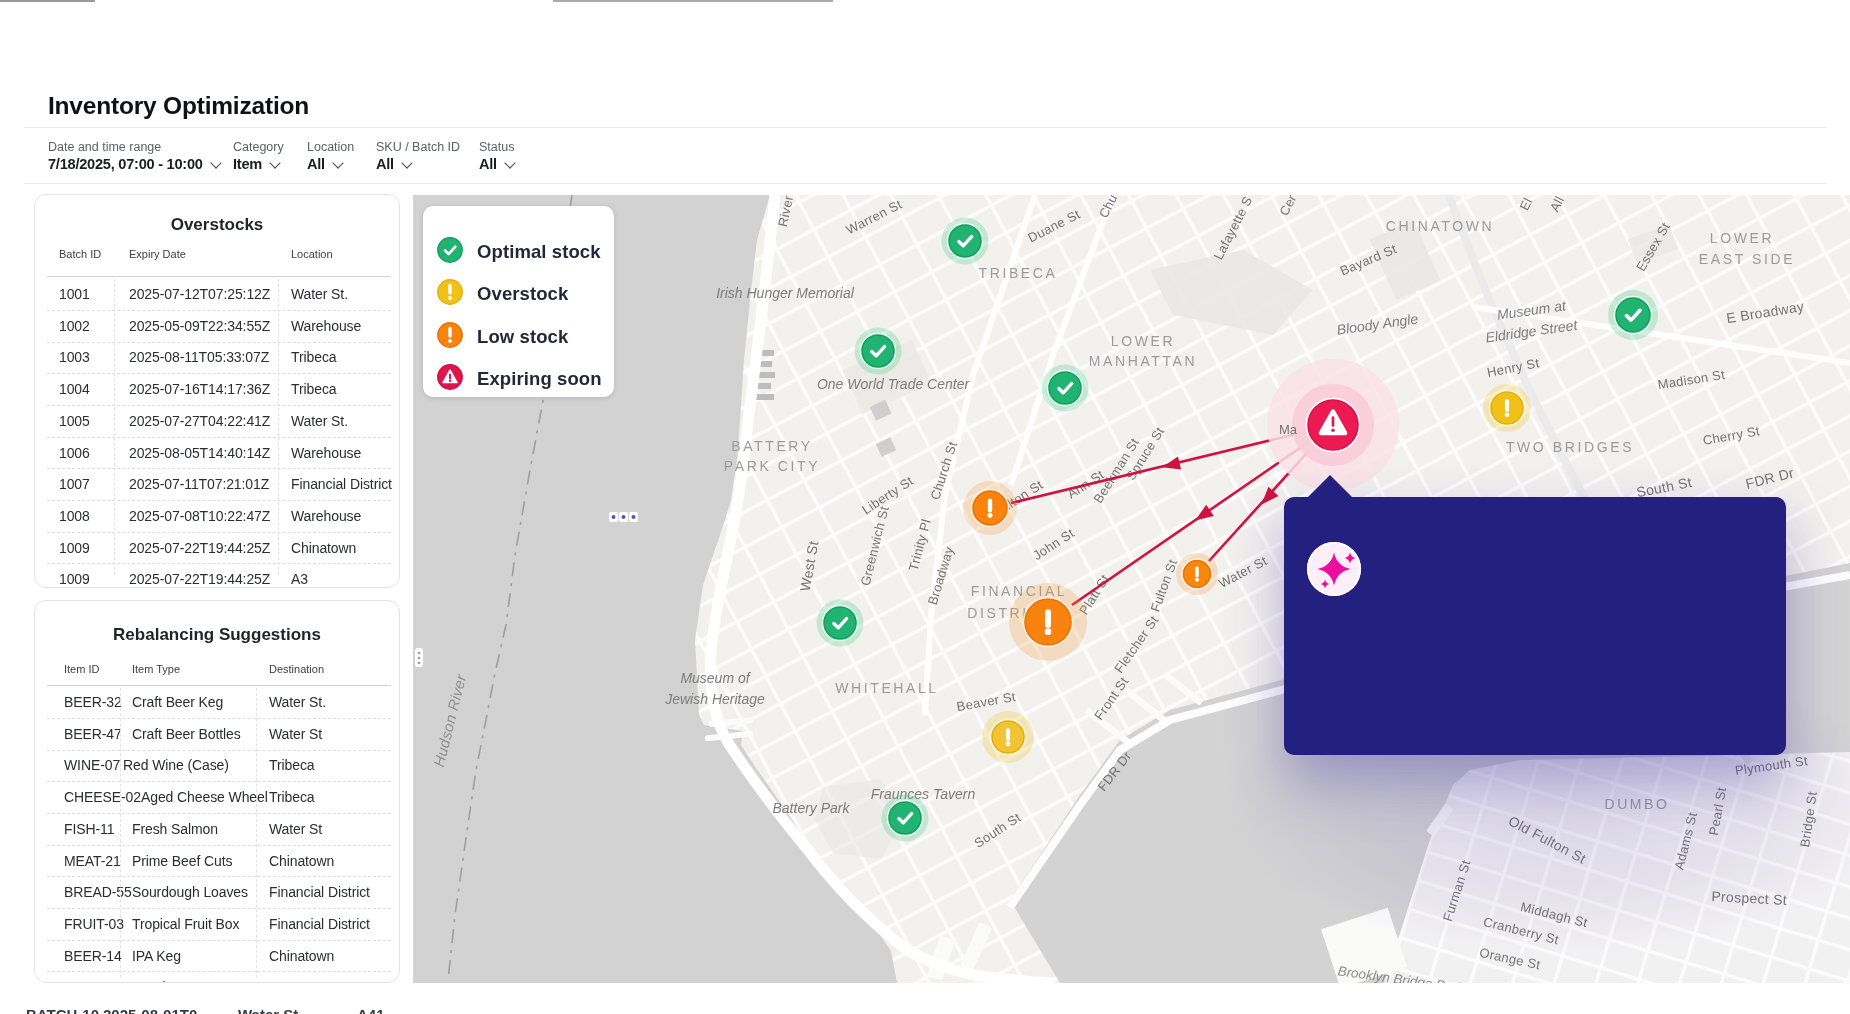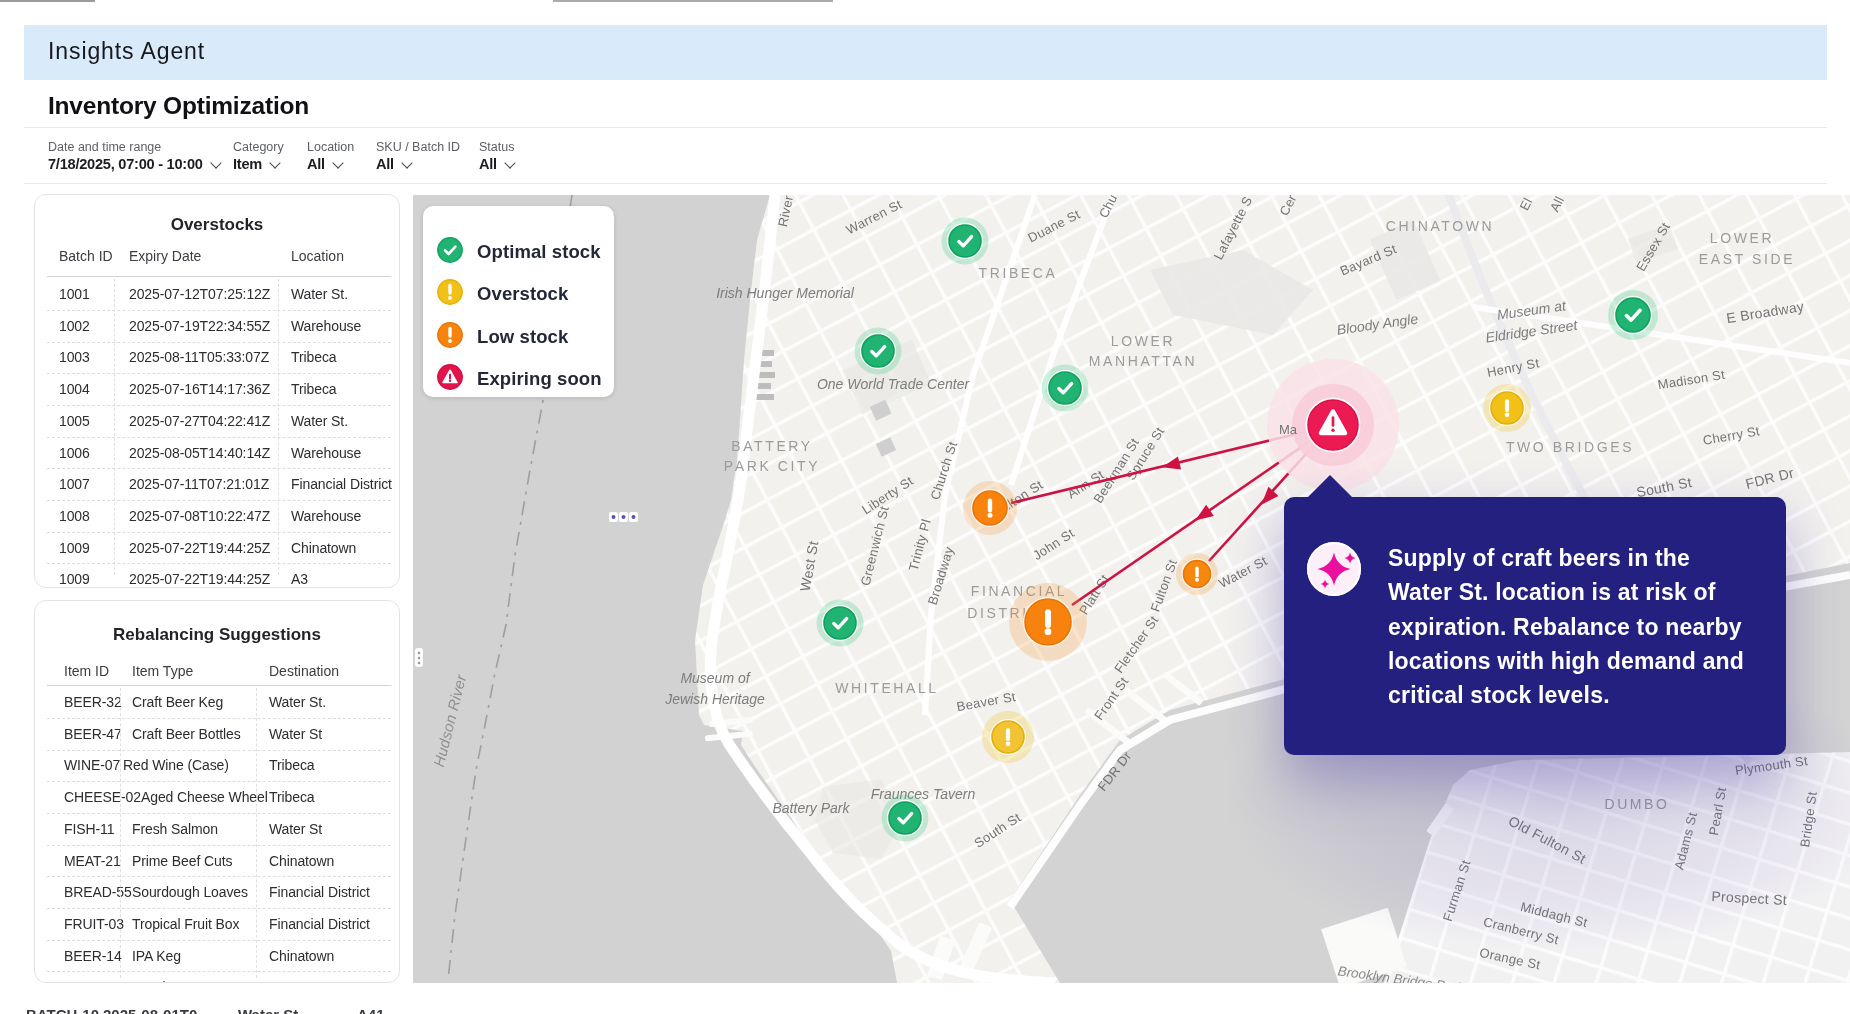--- a/index.html
+++ b/index.html
@@ -14,21 +14,21 @@
   .hr1 { position:absolute; left:24px; top:127px; width:1803px; height:1px; background:#e9e9e9; }
   .hr2 { position:absolute; left:24px; top:183px; width:1803px; height:1px; background:#e9e9e9; }
 
   .flabel { position:absolute; font-size:12.5px; color:#5c5f66; }
   .fval { position:absolute; font-size:14.6px; font-weight:700; color:#1c1d21; letter-spacing:-0.25px; white-space:nowrap; }
   .chev { display:inline-block; width:8px; height:8px; border-right:1.8px solid #46484e; border-bottom:1.8px solid #46484e; transform:rotate(45deg); margin-left:9px; vertical-align:2.5px; }
 
   
   .card { position:absolute; background:#fff; border:1px solid #e3e3e5; border-radius:12px; overflow:hidden; }
   .card .title { position:absolute; left:0; width:100%; text-align:center; font-size:17px; font-weight:700; color:#232429; }
-  .thead { position:absolute; font-size:14px; color:#3c3d42; }
+  .thead { position:absolute; font-size:11px; color:#3c3d42; }
   .tcell { position:absolute; font-size:14px; font-weight:500; color:#2c2d31; white-space:nowrap; letter-spacing:-0.1px; }
   .hline { position:absolute; height:1px; background:#d2d2d4; }
   .rline { position:absolute; height:0; border-top:1px dashed #dcdcde; }
   .vline { position:absolute; width:0; border-left:1px dashed #e0e0e2; }
 
   .frag { position:absolute; font-size:15px; font-weight:700; color:#3a3b3f; }
 
   
   .map { position:absolute; left:413px; top:195px; width:1437px; height:788px; overflow:hidden; background:#f3f2ef; }
 
@@ -43,23 +43,20 @@
   .callout .spark { position:absolute; left:23px; top:45px; width:54px; height:54px; border-radius:50%; background:#f9dcef; }
   .callout .msg { position:absolute; left:104px; top:44px; width:386px; font-size:23px; line-height:34.3px; font-weight:700; color:#ffffff; letter-spacing:0.2px; }
 </style>
 </head>
 <body>
 <div class="page">
 
   <div class="abs" style="left:0;top:0;width:95px;height:2px;background:#9a9a9a;"></div>
   <div class="abs" style="left:553px;top:0;width:280px;height:1.5px;background:#ababab;"></div>
 
-  <div class="appbar">
-      <div class="t">Insights Agent</div>
-    </div>
   <div class="h1">Inventory Optimization</div>
   <div class="hr1"></div>
     <div class="hr2"></div>
 
   <div class="flabel" style="left:48px;top:140px;">Date and time range</div>
   <div class="fval" style="left:48px;top:156px;">7/18/2025, 07:00 - 10:00<span class="chev"></span></div>
   <div class="flabel" style="left:233px;top:140px;">Category</div>
   <div class="fval" style="left:233px;top:156px;">Item<span class="chev"></span></div>
   <div class="flabel" style="left:307px;top:140px;">Location</div>
   <div class="fval" style="left:307px;top:156px;">All<span class="chev"></span></div>
@@ -71,21 +68,21 @@
   <div class="card" id="card1" style="left:34px;top:194px;width:366px;height:394px;">
     <div class="title" style="top:20px;text-align:center;">Overstocks</div>
     <div class="thead" style="left:24px;top:53px;">Batch ID</div>
     <div class="thead" style="left:94px;top:53px;">Expiry Date</div>
     <div class="thead" style="left:256px;top:53px;">Location</div>
     <div class="hline" style="left:12px;top:81px;width:344px;"></div>
     <div class="tcell" style="left:24px;top:91px;">1001</div>
     <div class="tcell" style="left:94px;top:91px;">2025-07-12T07:25:12Z</div>
     <div class="tcell" style="left:256px;top:91px;">Water St.</div>
     <div class="tcell" style="left:24px;top:123px;">1002</div>
-    <div class="tcell" style="left:94px;top:123px;">2025-07-19T22:34:55Z</div>
+    <div class="tcell" style="left:94px;top:123px;">2025-05-09T22:34:55Z</div>
     <div class="tcell" style="left:256px;top:123px;">Warehouse</div>
     <div class="rline" style="left:12px;top:115px;width:344px;"></div>
     <div class="tcell" style="left:24px;top:154px;">1003</div>
     <div class="tcell" style="left:94px;top:154px;">2025-08-11T05:33:07Z</div>
     <div class="tcell" style="left:256px;top:154px;">Tribeca</div>
     <div class="rline" style="left:12px;top:147px;width:344px;"></div>
     <div class="tcell" style="left:24px;top:186px;">1004</div>
     <div class="tcell" style="left:94px;top:186px;">2025-07-16T14:17:36Z</div>
     <div class="tcell" style="left:256px;top:186px;">Tribeca</div>
     <div class="rline" style="left:12px;top:178px;width:344px;"></div>
@@ -420,16 +417,15 @@
     <div class="callout">
       <div class="ptr"></div>
       <div class="spark">
           <svg width="54" height="54" viewBox="0 0 54 54" style="position:absolute;left:0;top:0;">
             <circle cx="27" cy="27" r="26" fill="#fceff7" stroke="#ffffff" stroke-width="2"></circle>
             <path d="M27,10.5 Q29.9,24.1 43.5,27 Q29.9,29.9 27,43.5 Q24.1,29.9 10.5,27 Q24.1,24.1 27,10.5 Z" fill="#eb0f9f"></path>
             <path d="M43,10.5 Q44,15 48.5,16 Q44,17 43,21.5 Q42,17 37.5,16 Q42,15 43,10.5 Z" fill="#eb0f9f"></path>
             <path d="M18,37.5 Q18.8,41.2 22.5,42 Q18.8,42.8 18,46.5 Q17.2,42.8 13.5,42 Q17.2,41.2 18,37.5 Z" fill="#eb0f9f"></path>
           </svg>
         </div>
-      <div class="msg">Supply of craft beers in the<br>Water St. location is at risk of<br>expiration. Rebalance to nearby<br>locations with high demand and<br>critical stock levels.</div>
     </div>
   </div>
 </div>
 
 </body></html>

